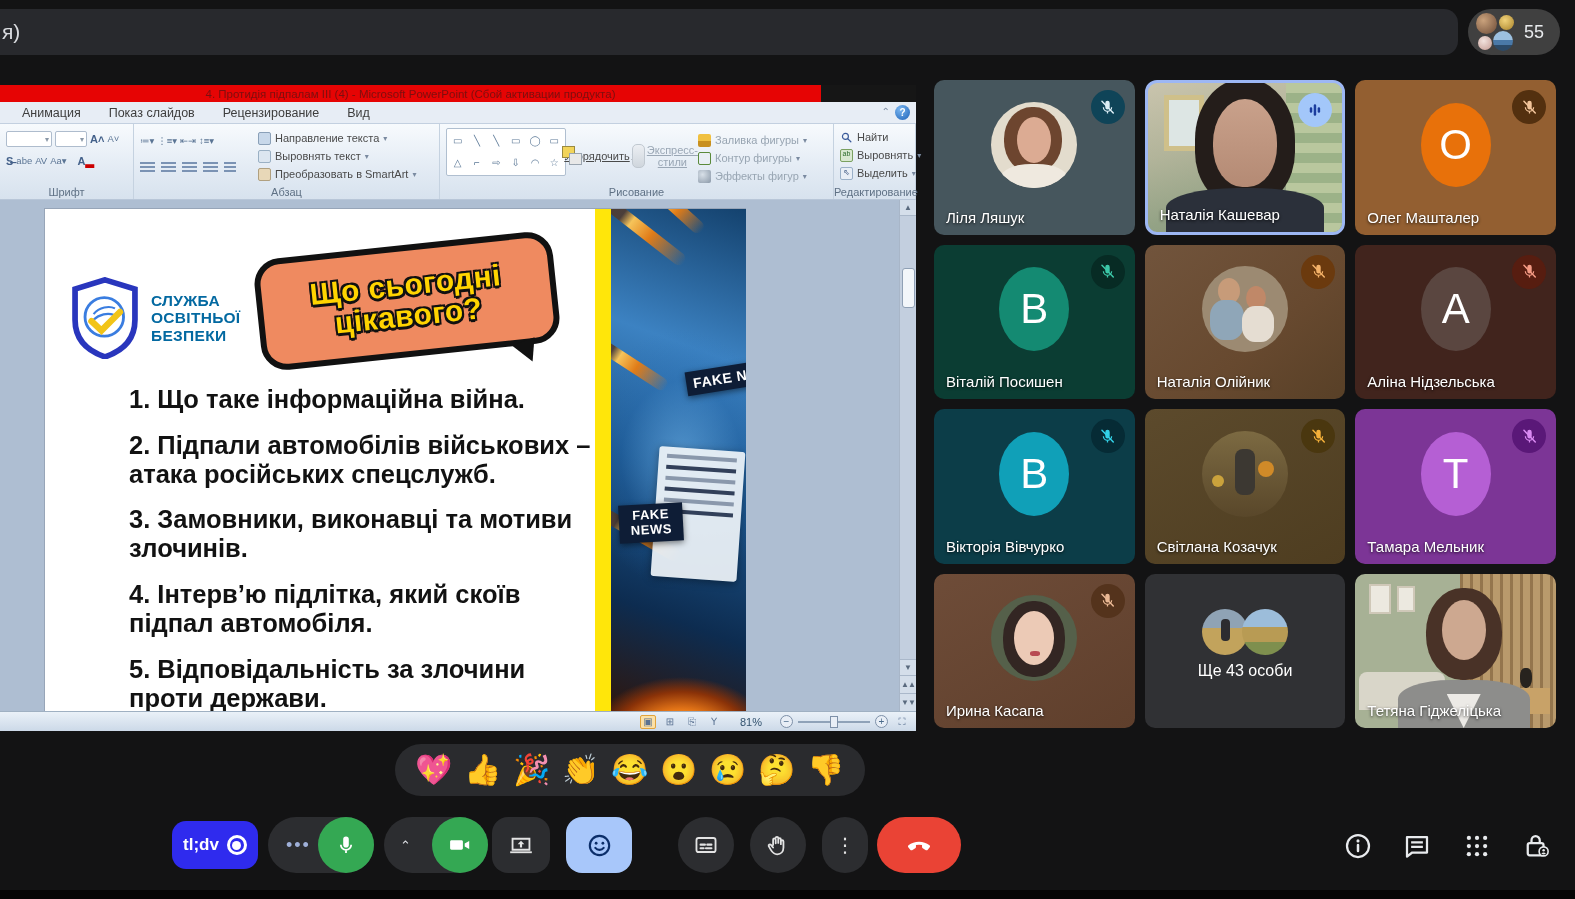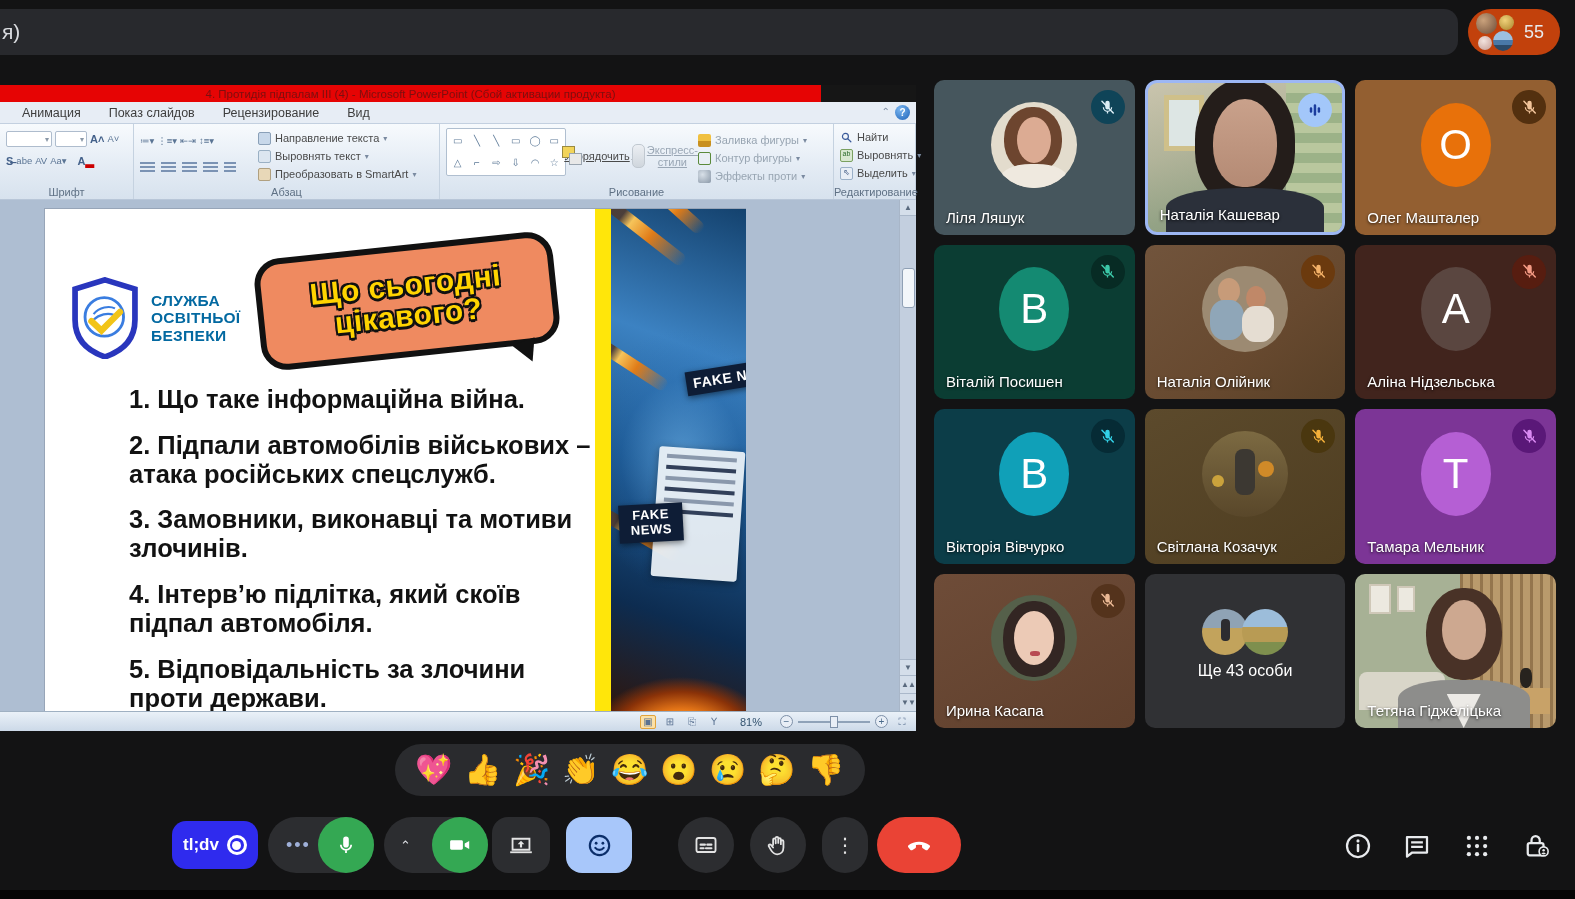--- a/index.html
+++ b/index.html
@@ -4,21 +4,21 @@
 <style>
   html,body{margin:0;padding:0;background:#000;}
   *{box-sizing:border-box;}
   #app{position:relative;width:1575px;height:899px;background:#131314;overflow:hidden;
        font-family:"Liberation Sans",sans-serif;}
   .abs{position:absolute;}
 
   
   .top-bar{position:absolute;left:-16px;top:9px;width:1474px;height:46px;background:#28292d;border-radius:14px;
            display:flex;align-items:center;color:#dadce0;font-size:21px;padding-left:18px;}
-  .people-pill{position:absolute;right:15px;top:9px;height:46px;background:#c2410c;border-radius:23px;
+  .people-pill{position:absolute;right:15px;top:9px;height:46px;background:#404040;border-radius:23px;
            display:flex;align-items:center;gap:10px;padding:0 16px 0 8px;}
   .avcluster{position:relative;width:38px;height:38px;}
   .avcluster span{position:absolute;border-radius:50%;}
   .ac1{left:0;top:0;width:21px;height:21px;background:radial-gradient(circle at 35% 35%,#caa27c,#6b4a36);}
   .ac2{right:0;top:2px;width:15px;height:15px;background:radial-gradient(circle at 40% 35%,#f0d27a,#a8822a);}
   .ac3{left:2px;bottom:1px;width:14px;height:14px;background:radial-gradient(circle at 40% 35%,#f2e3de,#c49a92);}
   .ac4{right:1px;bottom:0;width:20px;height:20px;background:linear-gradient(#9cc0e0 45%,#4a79a8 45% 70%,#2c4a68 70%);}
   .pcount{color:#e8eaed;font-size:18px;}
 
   
@@ -426,21 +426,21 @@
             <span>Заливка фигуры</span>
               <span class="caret">▾</span>
           </div>
           <div class="rbtn-txt dis">
             <span class="ric" style="background:#e8eef4;border:1px solid #5a8a3a"></span>
             <span>Контур фигуры</span>
               <span class="caret">▾</span>
           </div>
           <div class="rbtn-txt dis">
             <span class="ric" style="background:radial-gradient(circle at 35% 35%,#d8e0e8,#8a98a8)"></span>
-            <span>Эффекты проти</span>
+            <span>Эффекты фигур</span>
               <span class="caret">▾</span>
           </div>
         </div>
         <div class="rg-label">Рисование</div>
       </div>
       <div class="rgroup g-edit">
         <div class="rbtn-txt">
           <svg class="ric" style="color:#3a5a9a">
               <use href="#s-find"></use>
             </svg>

